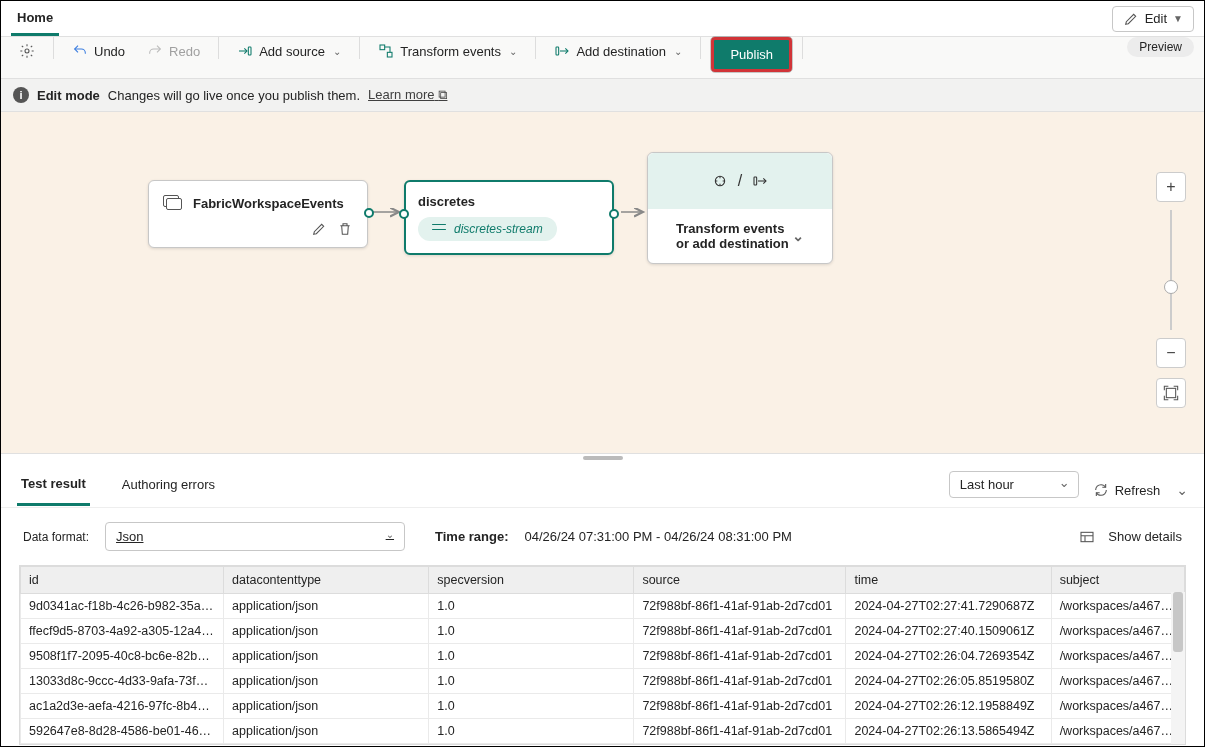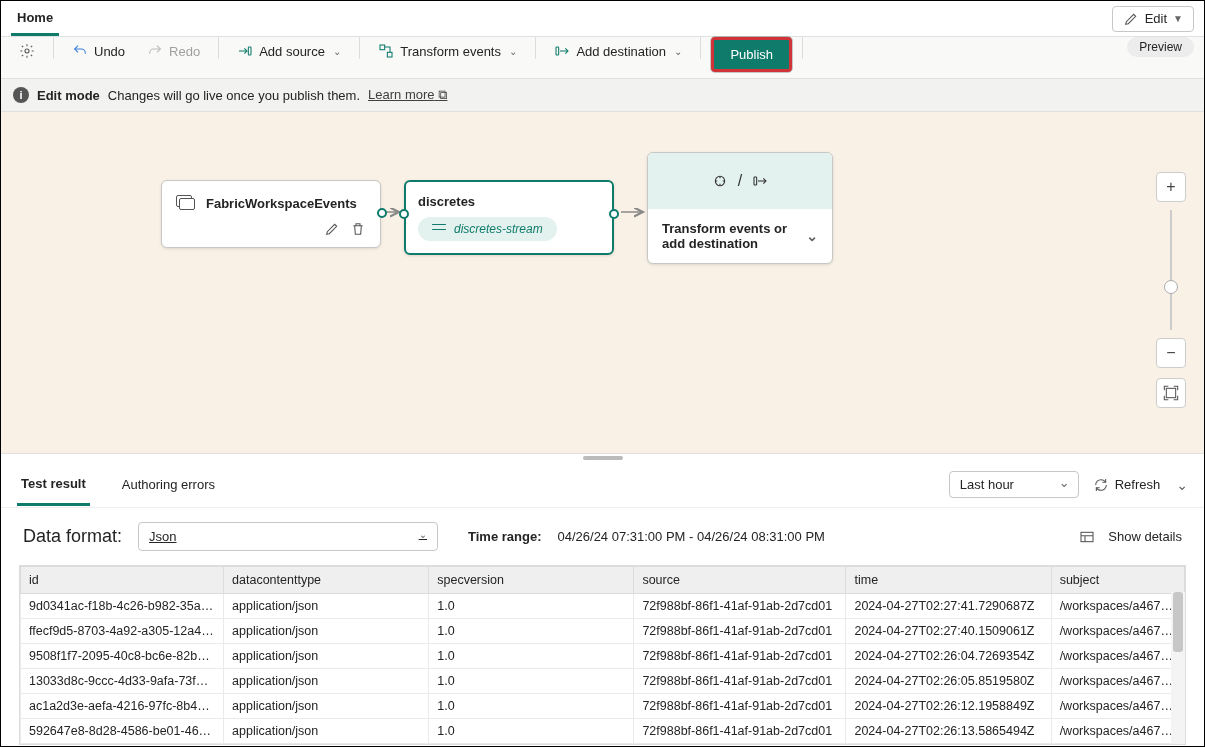--- a/index.html
+++ b/index.html
@@ -20,56 +20,56 @@
   .preview-badge { margin-left:auto; background:#ececec; border-radius:12px; padding:3px 12px; font-size:12px;}
   .infobar { display:flex; align-items:center; gap:8px; padding:8px 12px; background:#f2f2f1;
              border-bottom:1px solid #e0e0e0; font-size:13px;}
   .infobar .ico { width:16px;height:16px;border-radius:50%;background:#555;color:#fff;
                   display:inline-flex;align-items:center;justify-content:center;font-size:11px;font-weight:700;}
   .infobar a { color:#404040; text-decoration:underline;}
   .canvas { position:relative; height:342px; background:#faf1e6; border-bottom:1px solid #e0e0e0;}
   .node { position:absolute; background:#fff; border:1px solid #c7c7c7; border-radius:6px;
           box-shadow:0 1px 3px rgba(0,0,0,.12);}
   .node.selected { border:2px solid #0f7b6b;}
-  .n-source { left:160px; top:68px; width:220px; padding:14px 14px 10px;}
+  .n-source { left:147px; top:68px; width:220px; padding:14px 14px 10px;}
   .n-source .title{display:flex;align-items:center;gap:10px;font-weight:600;}
   .n-source .layers{position:relative;width:20px;height:16px;}
   .n-source .layers span{position:absolute;width:16px;height:12px;border:1.5px solid #555;border-radius:2px;background:#fff;}
   .n-source .layers span:nth-child(1){top:0;left:0;}
   .n-source .layers span:nth-child(2){top:3px;left:3px;}
   .n-source .acts{display:flex;justify-content:flex-end;gap:10px;margin-top:10px;color:#666;}
   .n-transform { left:403px; top:68px; width:210px; padding:12px;}
   .n-transform .title{font-weight:600;margin-bottom:8px;}
   .stream-pill{display:inline-flex;align-items:center;gap:8px;background:#e3f2ee;border-radius:16px;
                padding:5px 14px;font-size:12px;color:#0f7b6b;font-style:italic;}
   .wave{width:14px;height:10px;position:relative;}
   .wave::before,.wave::after{content:"";position:absolute;left:0;right:0;border-top:1.5px solid #0f7b6b;border-radius:2px;}
   .wave::before{top:0;} .wave::after{top:5px;}
   .n-dest { left:646px; top:40px; width:186px;}
   .n-dest .hdr{background:#e3f2ee;height:56px;display:flex;align-items:center;justify-content:center;
                gap:10px;font-size:16px;color:#333;border-radius:6px 6px 0 0;}
-  .n-dest .bdy{padding:12px 14px;display:flex;align-items:center;justify-content:space-between;font-weight:600;}
+  .n-dest .bdy{padding:12px 28px;display:flex;align-items:center;justify-content:space-between;font-weight:600;}
   .port{position:absolute;width:10px;height:10px;border:2px solid #0f7b6b;background:#fff;border-radius:50%;}
   svg.links{position:absolute;inset:0;width:100%;height:100%;pointer-events:none;}
   .zoom{position:absolute;right:18px;top:60px;width:30px;display:flex;flex-direction:column;align-items:center;}
   .zbox{width:30px;height:30px;border:1px solid #ccc;border-radius:4px;background:#fff;
         display:flex;align-items:center;justify-content:center;font-size:16px;cursor:pointer;color:#444;}
   .ztrack{width:2px;height:120px;background:#ccc;margin:8px 0;position:relative;}
   .zthumb{position:absolute;left:-6px;top:70px;width:14px;height:14px;border:1px solid #aaa;border-radius:50%;background:#fff;}
   .splitter{height:8px;background:#fff;display:flex;align-items:center;justify-content:center;}
   .splitter div{width:40px;height:4px;background:#bbb;border-radius:2px;}
   .tabs2{display:flex;align-items:center;padding:0 16px;height:46px;border-bottom:1px solid #eee;}
   .tabs2 .t{padding:12px 4px;margin-right:28px;cursor:pointer;}
   .tabs2 .t.active{font-weight:600;border-bottom:3px solid #0f7b6b;}
-  .tabs2 .right{margin-left:auto;display:flex;align-items:center;gap:14px;}
+  .tabs2 .right{margin-left:auto;display:flex;align-items:flex-end;gap:14px;}
   .dd{border:1px solid #c7c7c7;border-radius:4px;padding:5px 28px 5px 10px;position:relative;min-width:130px;background:#fff;cursor:pointer;}
   .dd::after{content:"⌄";position:absolute;right:8px;top:3px;color:#666;}
   .refresh{display:flex;align-items:center;gap:6px;cursor:pointer;}
   .filters{display:flex;align-items:center;gap:16px;padding:14px 22px;}
-  .filters .lbl{font-size:18px;}
+  .filters .lbl{font-size:12px;}
   .filters .sel{border:1px solid #c7c7c7;border-radius:4px;padding:6px 10px;width:300px;display:flex;justify-content:space-between;cursor:pointer;background:#fff;text-decoration:underline;}
   .filters .tr{font-weight:700;margin-left:14px;}
   .filters .sd{margin-left:auto;display:flex;align-items:center;gap:13px;cursor:pointer;}
   .grid{border:1px solid #dcdcdc;margin:0 18px;}
   .grid table{border-collapse:collapse;width:100%;font-size:12.5px;}
   .grid th{background:#efefef;text-align:left;font-weight:400;padding:6px 8px;border:1px solid #dcdcdc;}
   .grid td{padding:5px 8px;border:1px solid #eaeaea;white-space:nowrap;overflow:hidden;text-overflow:ellipsis;}
   .grid .cid{width:198px;max-width:198px;}
   .grid .cct{width:200px;} .grid .csv{width:200px;} .grid .csrc{width:198px;}
   .grid .ctm{width:200px;} .grid .csub{width:130px;max-width:130px;}

